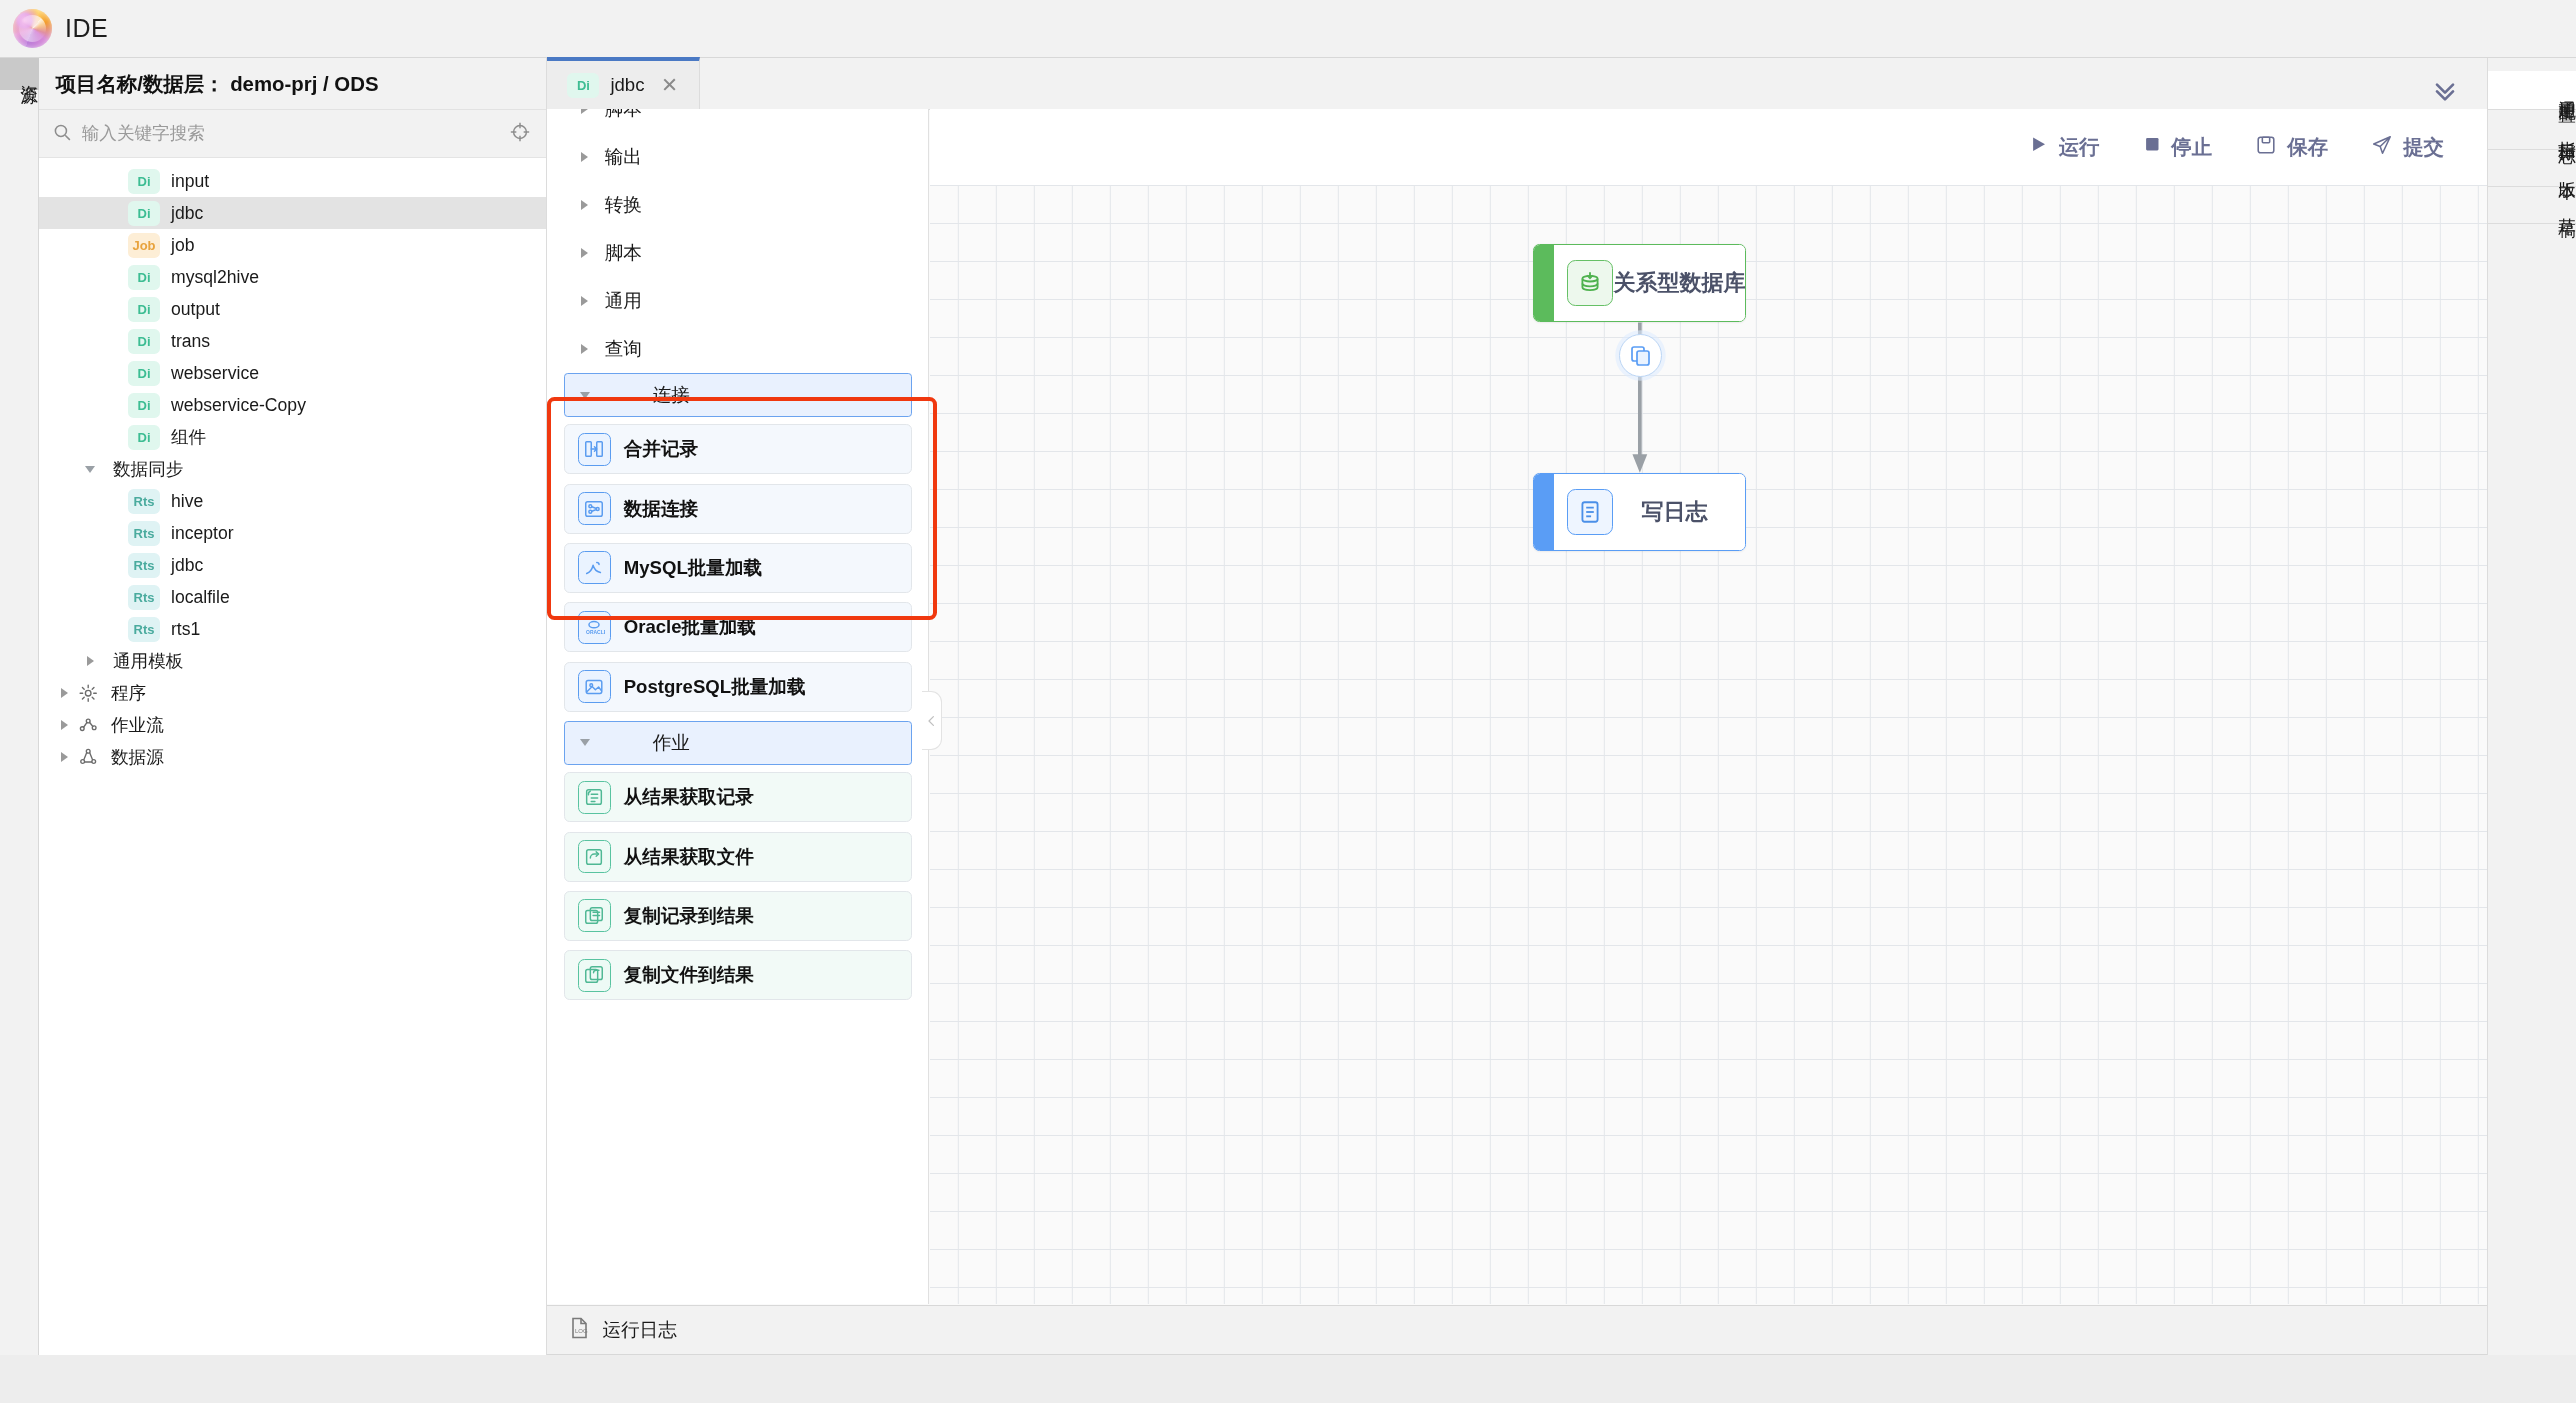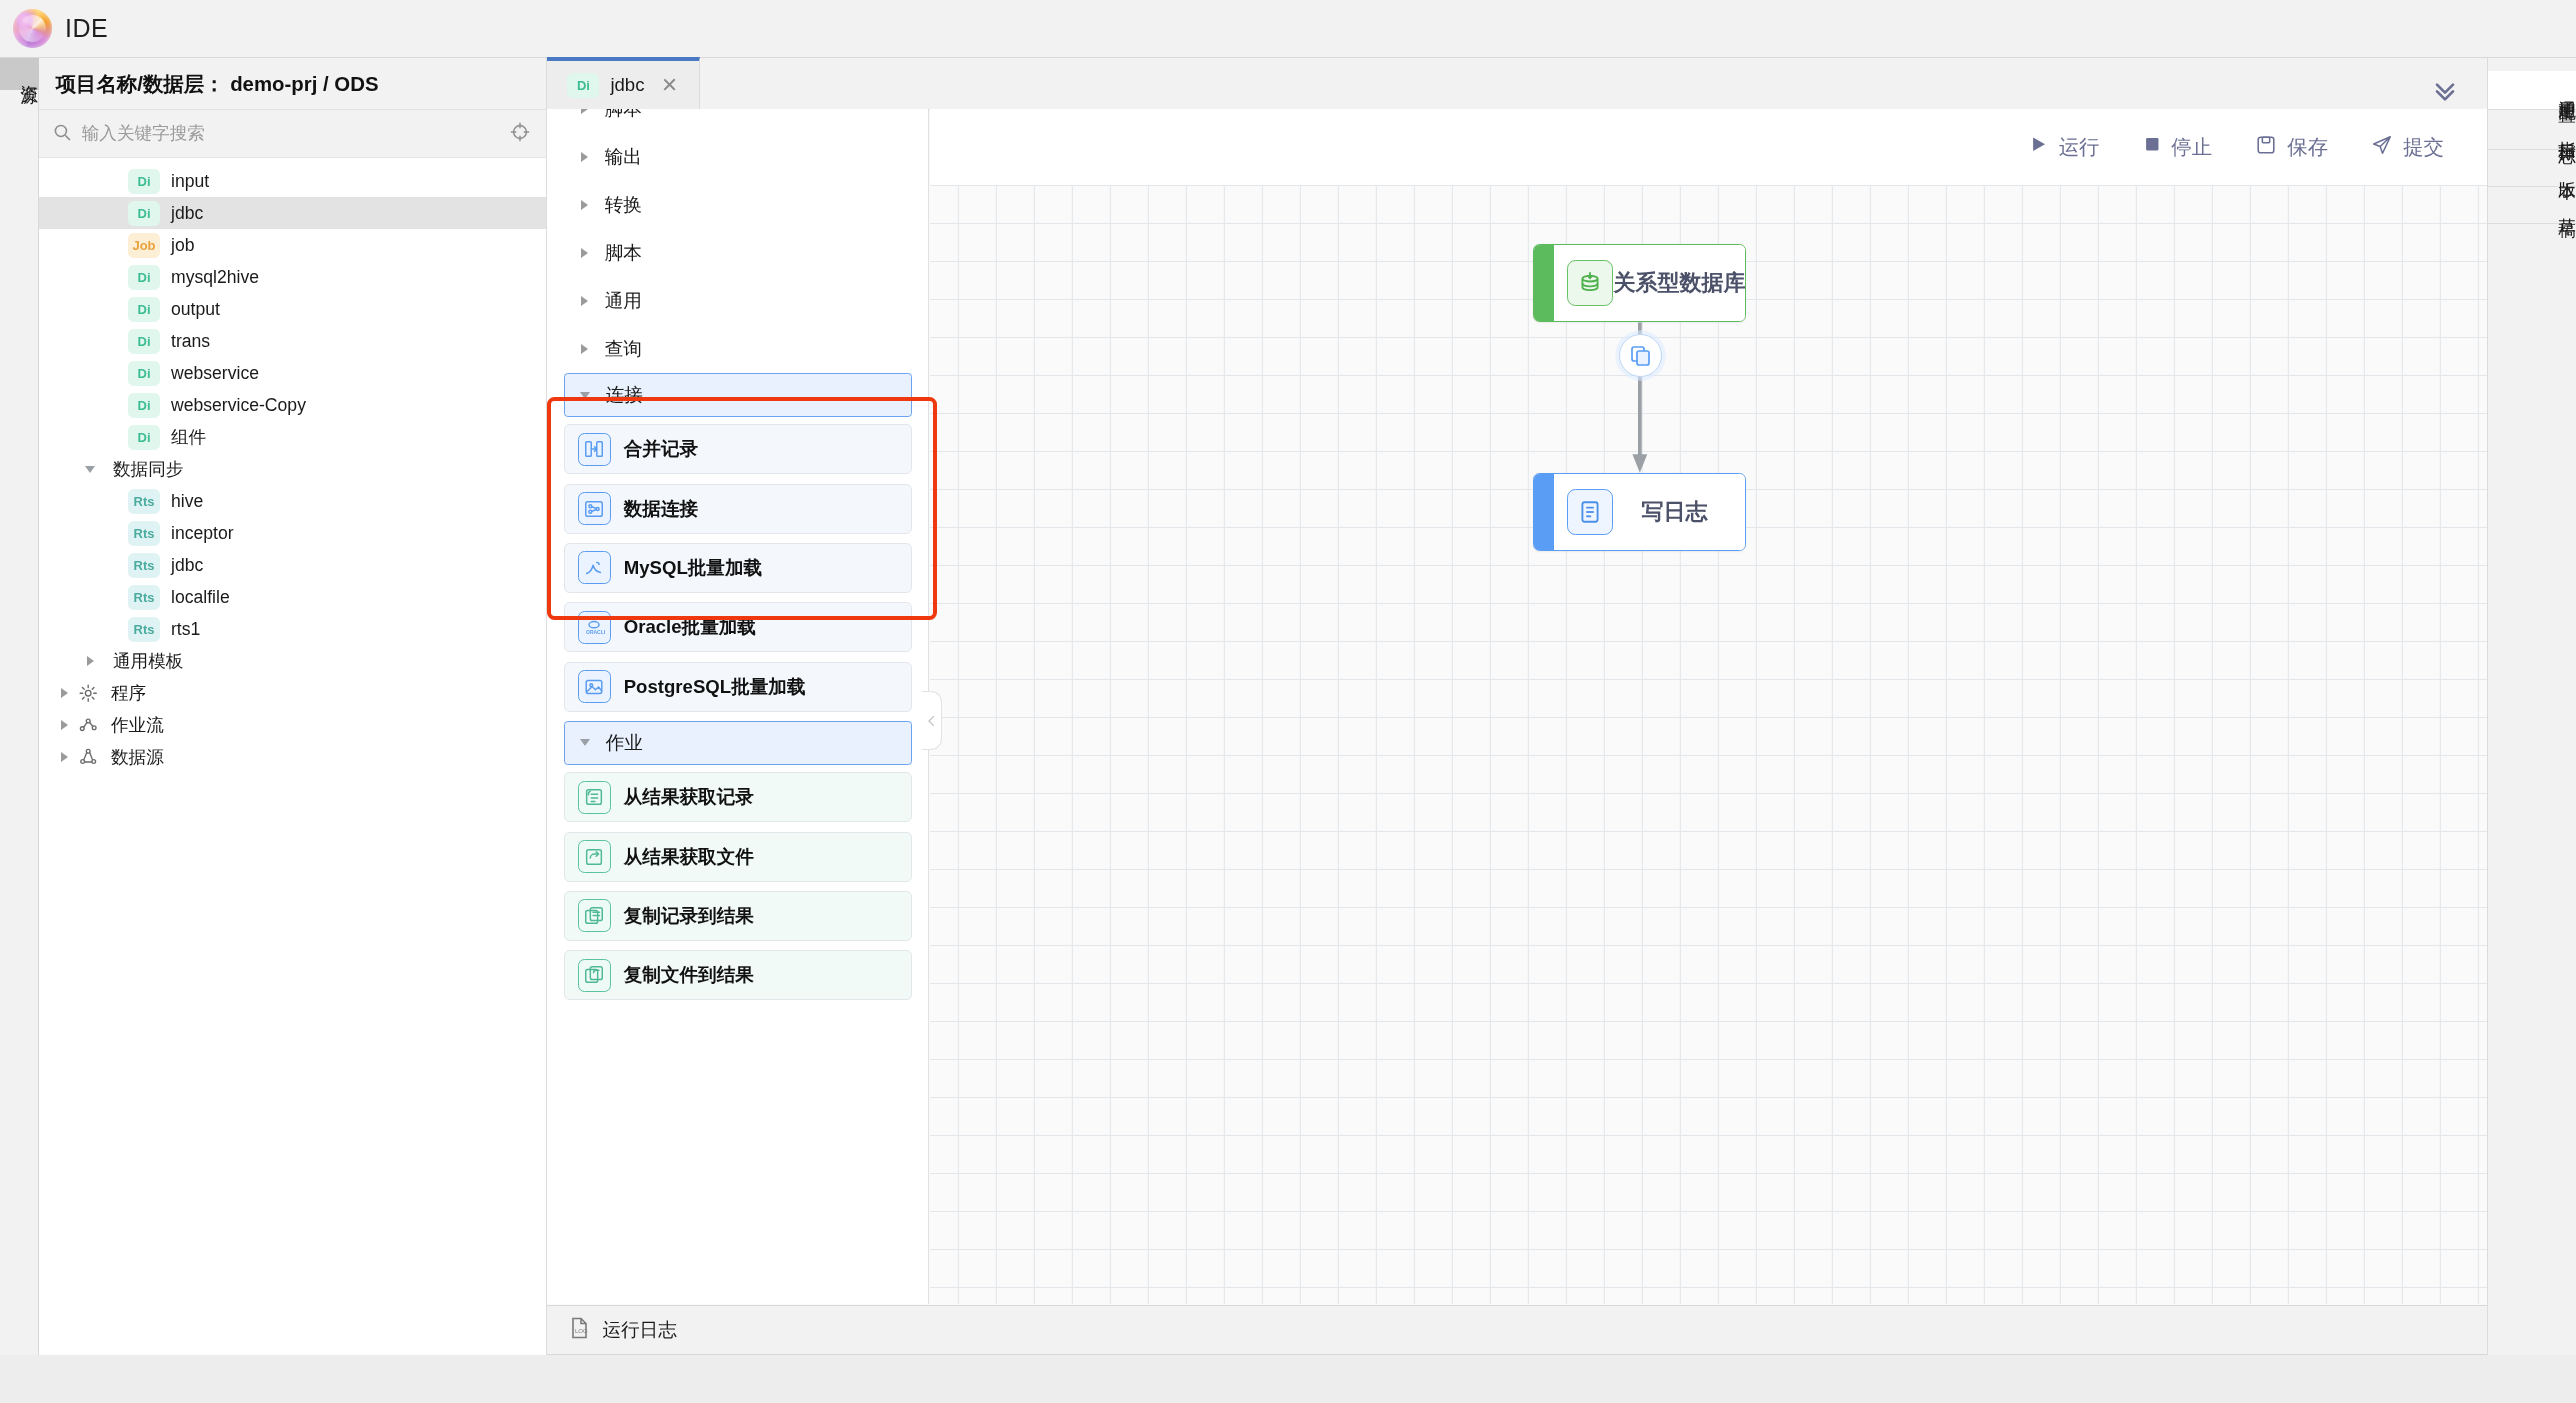--- a/index.html
+++ b/index.html
@@ -106,20 +106,21 @@
   }
   .p-clip { position:absolute; left:0; top:-24px; width:382px; }
   .p-group {
     display:flex; align-items:center; height:48px; margin:0 16.7px 0 16.7px;
     font-size:18.6px; color:#1a1a1a; cursor:pointer;
   }
   .p-group .gw { width:41px; display:flex; justify-content:center; }
   .p-group.boxed {
     background:#e9f1fe; border:0.9px solid #6ba3ef; border-radius:3.7px; height:44px;
     margin-bottom:7.4px;
+    gap:47px;
   }
   .p-item {
     display:flex; align-items:center; height:50px; margin:0 16.7px 9.3px 16.7px;
     background:#f4f8fd; border:0.9px solid #e2e6ea; border-radius:5.6px;
     font-size:18.6px; font-weight:bold; color:#111; cursor:pointer; padding-left:13px; gap:13px;
   }
   .p-item.green { background:#f2faf7; }
   .p-ico {
     flex:none; width:33px; height:33px; border-radius:6.5px; border:1.5px solid #5a9cf0;
     background:#eaf3ff; display:flex; align-items:center; justify-content:center;
@@ -142,21 +143,21 @@
       linear-gradient(to right, #e3e6ea 0.9px, transparent 0.9px),
       linear-gradient(to bottom, #e3e6ea 0.9px, transparent 0.9px);
     background-size:38px 38px; background-position:-10.2px 0px;
     overflow:hidden;
   }
   .canvas-toolbar {
     position:absolute; left:930px; top:109px; width:1557px; height:76px;
     background:#ffffff; display:flex; align-items:center; justify-content:flex-end;
     gap:43px; padding-right:43px; z-index:4;
   }
-  .tb-btn { display:flex; align-items:center; gap:10.2px; font-size:20.4px; color:#6a6f93; cursor:pointer; }
+  .tb-btn { display:flex; align-items:center; gap:10.2px; font-size:20.4px; color:#6a6f93; cursor:pointer;font-weight:bold; }
 
   .node {
     position:absolute; height:78px; border-radius:6.5px; display:flex; align-items:stretch;
     overflow:hidden; cursor:pointer; box-shadow:0 0.9px 1.9px rgba(0,0,0,.06);
   }
   .node .bar { width:20.4px; flex:none; }
   .node .body {
     flex:1; background:#ffffff; display:flex; align-items:center; gap:0;
     padding-left:13px; position:relative;
   }

